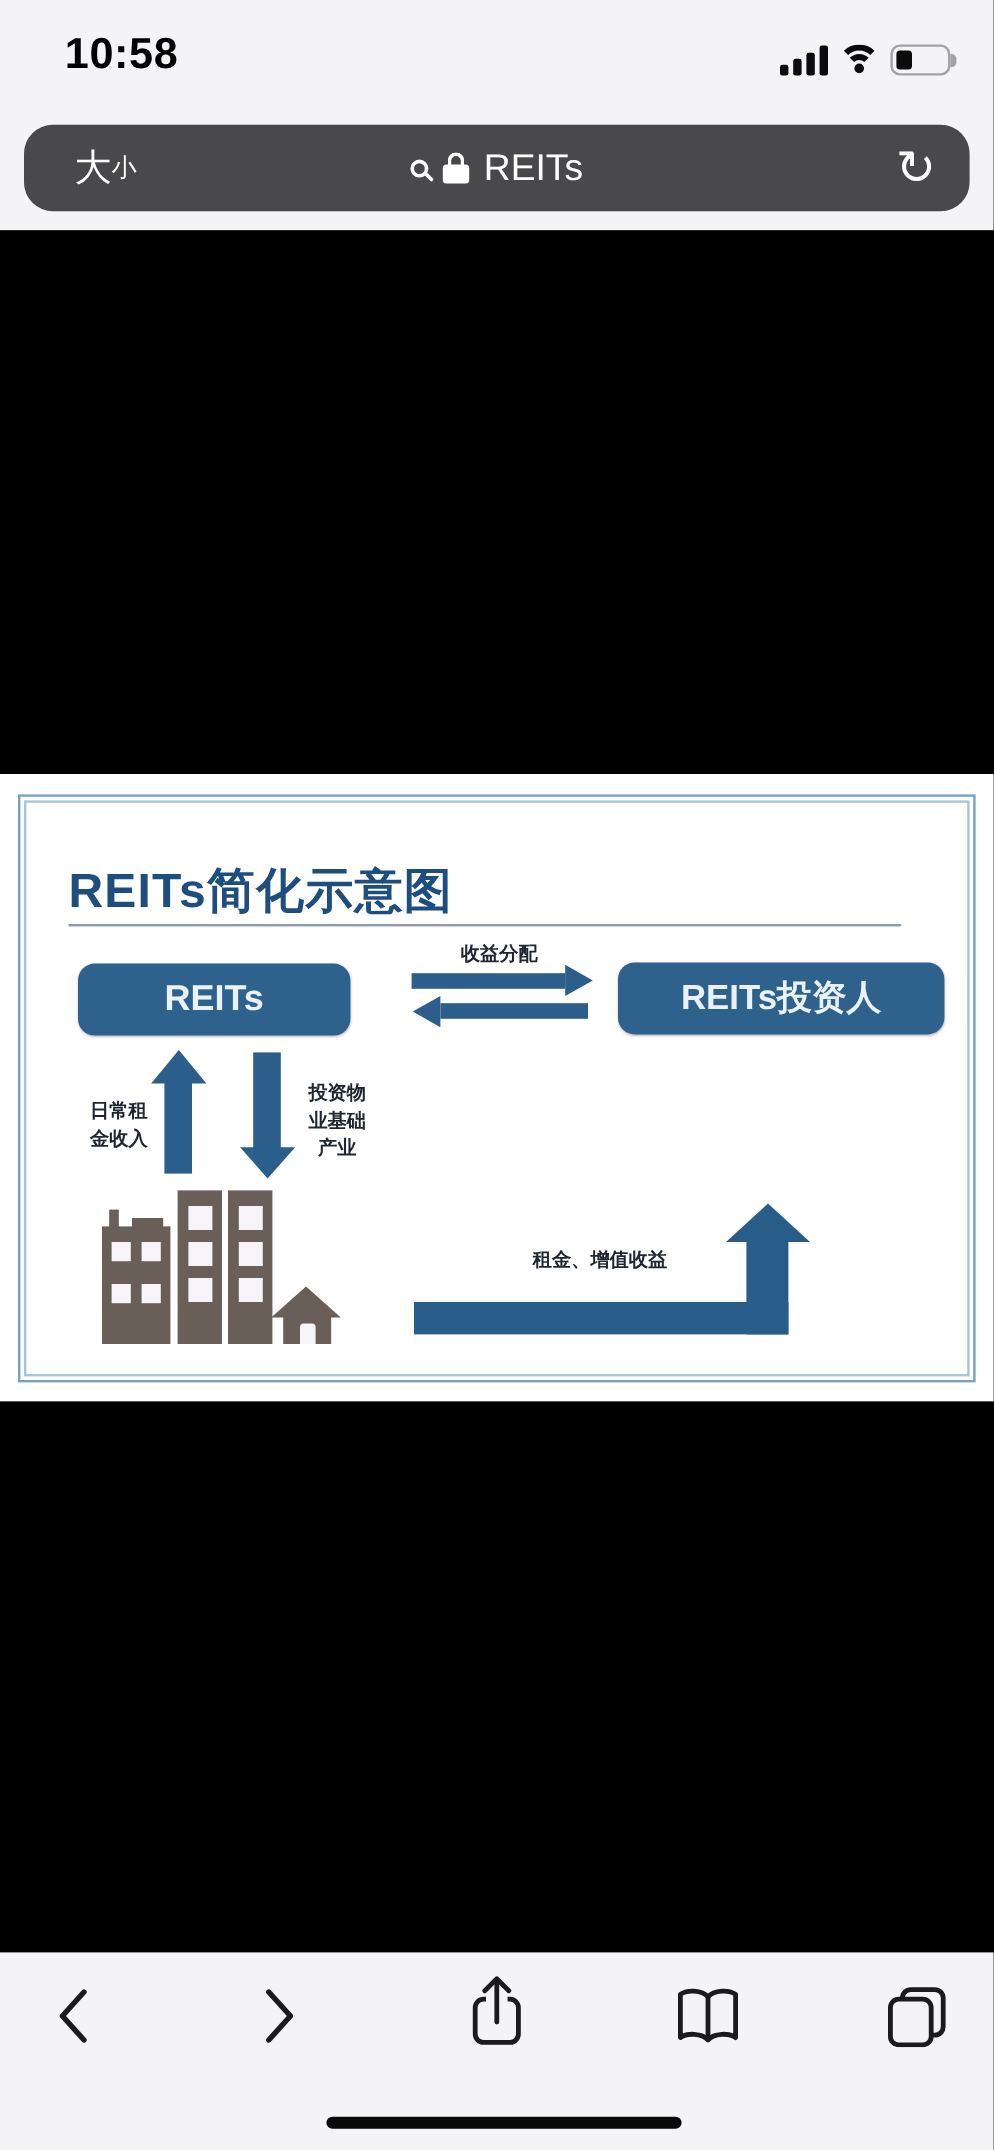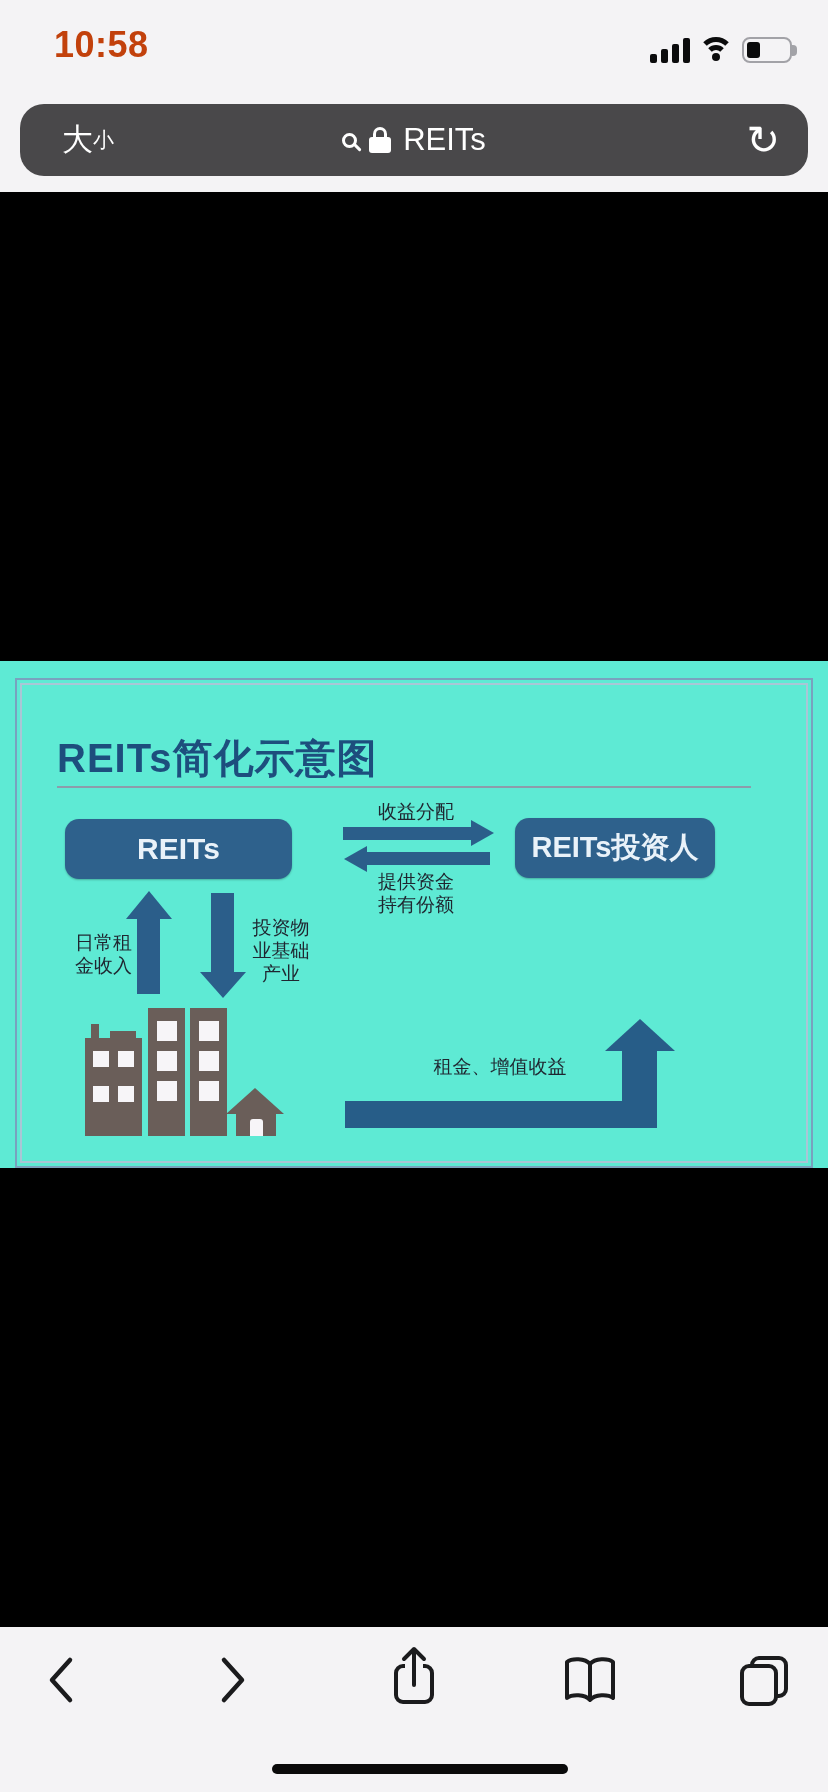--- a/index.html
+++ b/index.html
@@ -2,21 +2,21 @@
 <html><head>
 <meta charset="utf-8">
 <style>
   * { margin:0; padding:0; box-sizing:border-box; }
   html,body { width:828px; height:1792px; }
   body { background:#000; font-family:"Liberation Sans","DejaVu Sans",sans-serif; position:relative; overflow:hidden; }
   .abs { position:absolute; }
 
   
   .chrome-top { left:0; top:0; width:828px; height:192px; background:#f4f3f5; }
-  .time { left:54px; top:24px; font-size:36px; font-weight:700; color:#c2410c; letter-spacing:0.5px; }
+  .time { left:54px; top:24px; font-size:36px; font-weight:700; color:#000000; letter-spacing:0.5px; }
 
   .signal { left:650px; top:38px; width:42px; height:25px; }
   .signal i { position:absolute; bottom:0; width:7px; background:#0b0b0c; border-radius:2px; }
   .signal i:nth-child(1){ left:0;  height:9px; }
   .signal i:nth-child(2){ left:11px; height:14px; }
   .signal i:nth-child(3){ left:22px; height:19px; }
   .signal i:nth-child(4){ left:33px; height:25px; }
 
   .wifi { left:698px; top:37px; width:36px; height:27px; }
   .wifi i { position:absolute; border:5px solid transparent; border-top-color:#0b0b0c; border-radius:50%; }
@@ -43,33 +43,33 @@
   .icon-lock .body { position:absolute; left:0; top:10px; width:22px; height:16px; background:#fff; border-radius:3px; }
   .addr-url { color:#fff; font-size:31px; font-weight:400; }
   .refresh-btn { position:absolute; right:18px; top:0; height:72px; display:flex; align-items:center; padding:0 10px;
                  color:#fff; font-size:40px; font-family:"DejaVu Sans",sans-serif; }
 
   
   .black-top { left:0; top:192px; width:828px; height:453px; background:#000; }
   .black-bottom { left:0; top:1168px; width:828px; height:459px; background:#000; }
 
   
-  .photo { left:0; top:645px; width:828px; height:523px; background:#5eead4;margin-top:16px; }
+  .photo { left:0; top:645px; width:828px; height:523px; background:#ffffff; }
   .frame-outer { position:absolute; left:15px; top:17px; width:798px; height:490px; border:2px solid #79a2be; }
   .frame-inner { position:absolute; left:3px; top:3px; right:3px; bottom:3px; border:2px solid #a9c6d6; }
 
   .diag-title { left:57px; top:70px; font-size:40px; font-weight:700; color:#1d4e7d; letter-spacing:1px; }
   .diag-divider { left:57px; top:125px; width:694px; height:2px; background:#8d9cab; }
 
   .box { height:60px; border-radius:14px; background:#2e618c; display:flex; align-items:center; justify-content:center;
          color:#e9f2f9; font-weight:700; box-shadow:0 1px 2px rgba(0,0,0,0.25); }
   .box-reits { left:65px; top:158px; width:227px; font-size:30px; }
-  .box-investor { left:515px; top:157px; width:200px; font-size:29px; }
-
-  .lbl { color:#1f2630; font-weight:400; font-size:19px; line-height:23px; }
+  .box-investor { left:515px; top:157px; width:272px; font-size:29px; }
+
+  .lbl { color:#1f2630; font-weight:700; font-size:16px; line-height:23px; }
   .lbl-center { text-align:center; }
 
   .lbl-top-arrow { left:340px; top:139px; width:152px; }
   .arrow-right-body { left:343px; top:166px; width:128px; height:13px; background:#2b5e8a; }
   .arrow-right-head { left:471px; top:159px; width:0; height:0;
                       border-top:13px solid transparent; border-bottom:13px solid transparent; border-left:23px solid #2b5e8a; }
   .arrow-left-head  { left:344px; top:185px; width:0; height:0;
                       border-top:13px solid transparent; border-bottom:13px solid transparent; border-right:23px solid #2b5e8a; }
   .arrow-left-body  { left:367px; top:191px; width:123px; height:13px; background:#2b5e8a; }
   .lbl-bottom-arrow { left:340px; top:209px; width:152px; }
@@ -164,24 +164,20 @@
   </div>
   <div class="abs box box-investor">
     <span>REITs投资人</span>
   </div>
 
   <div class="abs lbl lbl-center lbl-top-arrow">收益分配</div>
   <div class="abs arrow-right-body"></div>
   <div class="abs arrow-right-head"></div>
   <div class="abs arrow-left-head"></div>
   <div class="abs arrow-left-body"></div>
-  <div class="abs lbl lbl-center lbl-bottom-arrow">
-    <div>提供资金</div>
-    <div>持有份额</div>
-  </div>
 
   <div class="abs up-arrow-head"></div>
   <div class="abs up-arrow-shaft"></div>
   <div class="abs down-arrow-shaft"></div>
   <div class="abs down-arrow-head"></div>
 
   <div class="abs lbl lbl-up-arrow">
     <div>日常租</div>
     <div>金收入</div>
   </div>

